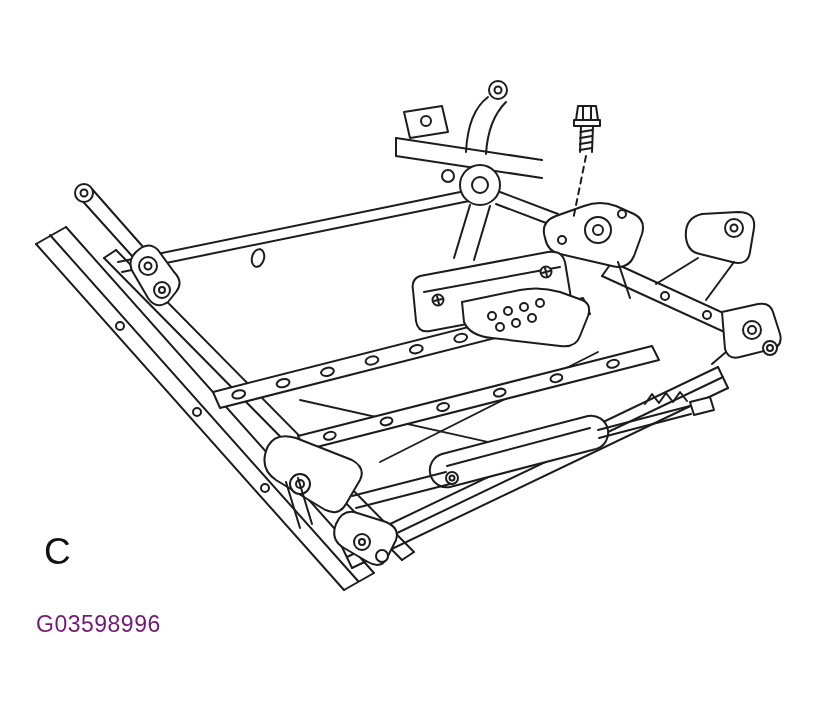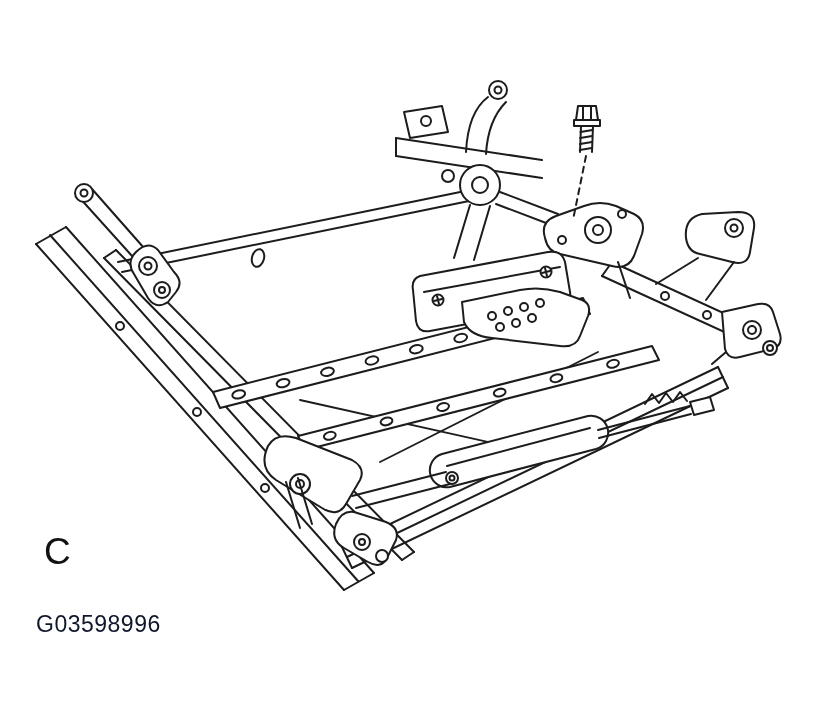--- a/index.html
+++ b/index.html
@@ -28,21 +28,21 @@
     line-height: 1;
     color: #111111;
     font-family: "Liberation Sans", sans-serif;
   }
   .figure-id {
     position: absolute;
     left: 36px;
     top: 612px;
     font-size: 23px;
     line-height: 1.1;
-    color: #0f172a;
+    color: #701a75;
     letter-spacing: 0.5px;
     font-family: "Liberation Sans", sans-serif;
   }
 </style>
 </head>
 <body>
 
 <div class="page">
 
   <svg class="diagram-svg" width="816" height="708" viewBox="0 0 816 708">

